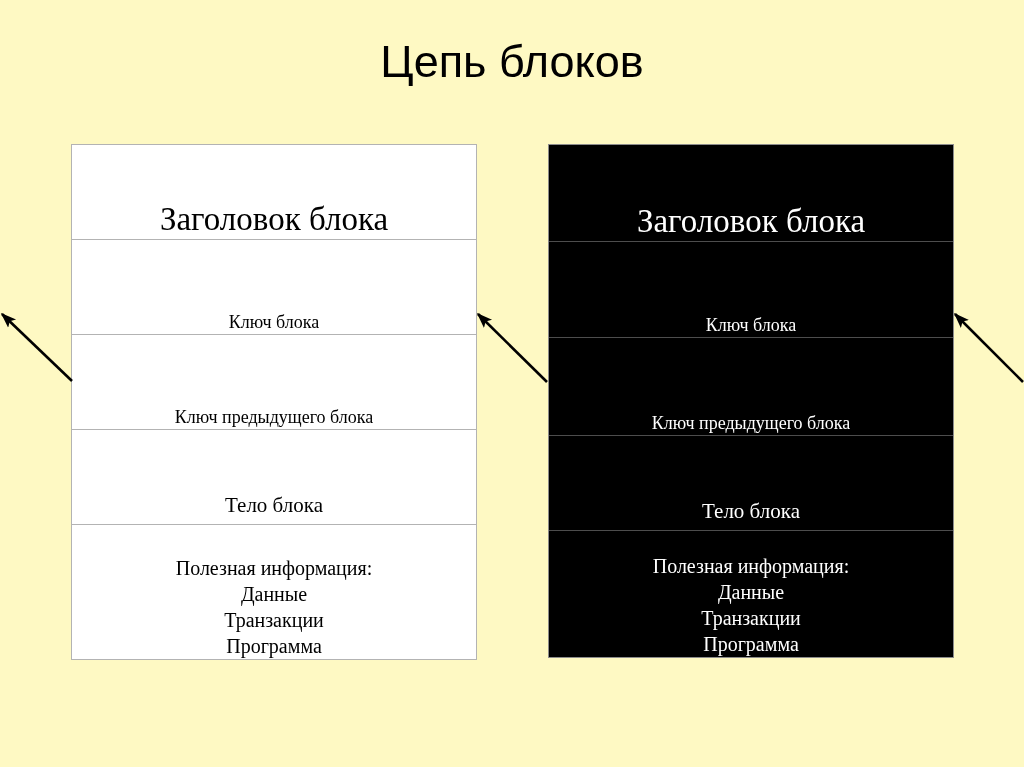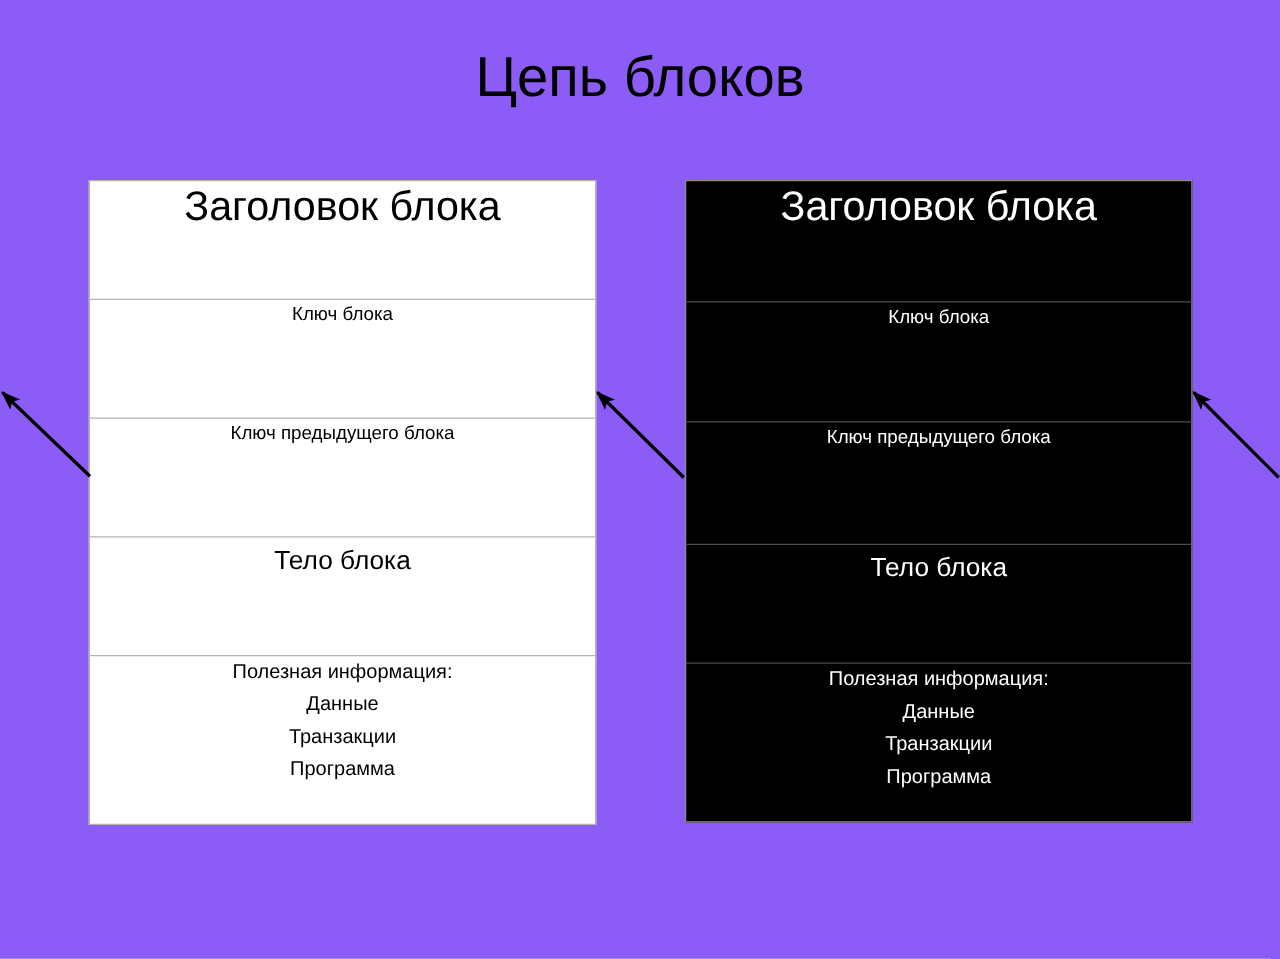--- a/index.html
+++ b/index.html
@@ -15,21 +15,21 @@
     font-family: "Liberation Sans", "DejaVu Sans", sans-serif;
     color: #000000;
   }
 
   #slide {
     position: absolute;
     left: 0;
     top: 0;
     width: 1024px;
     height: 767px;
-    background: #8b5cf6;
+    background: #fef9c3;
   }
 
   
   .slide-title {
     position: absolute;
     left: 0;
     top: 36px;
     width: 1024px;
     text-align: center;
     font-size: 45px;
@@ -64,23 +64,24 @@
     border: 1px solid #8c8c8c;
   }
 
   
   .row {
     position: absolute;
     left: 0;
     width: 100%;
     box-sizing: border-box;
     display: flex;
-    align-items: flex-start;
+    align-items: flex-end;
     justify-content: center;
     text-align: center;
+    font-family: Liberation Serif, serif;
   }
 
   .row-label {
     display: block;
     width: 100%;
     text-align: center;
     white-space: pre-line;
   }
 
   
@@ -105,22 +106,22 @@
 
   .dark .row-key,
   .dark .row-prevkey,
   .dark .row-body,
   .dark .row-payload { border-top: 1px solid #4d4d4d; }
 
   
   .row-header .row-label  { font-size: 33px; line-height: 40px; }
   .row-body   .row-label  { font-size: 21px; line-height: 38px; }
   .row-key    .row-label,
-  .row-prevkey .row-label { font-size: 15px; line-height: 24px; }
-  .row-payload .row-label { font-size: 16px; line-height: 26px; }
+  .row-prevkey .row-label { font-size: 18px; line-height: 24px; }
+  .row-payload .row-label { font-size: 20px; line-height: 26px; }
 
   .light .row-label { color: #000000; }
   .dark  .row-label { color: #ffffff; }
 
   
   #arrows {
     position: absolute;
     left: 0;
     top: 0;
     width: 1024px;

